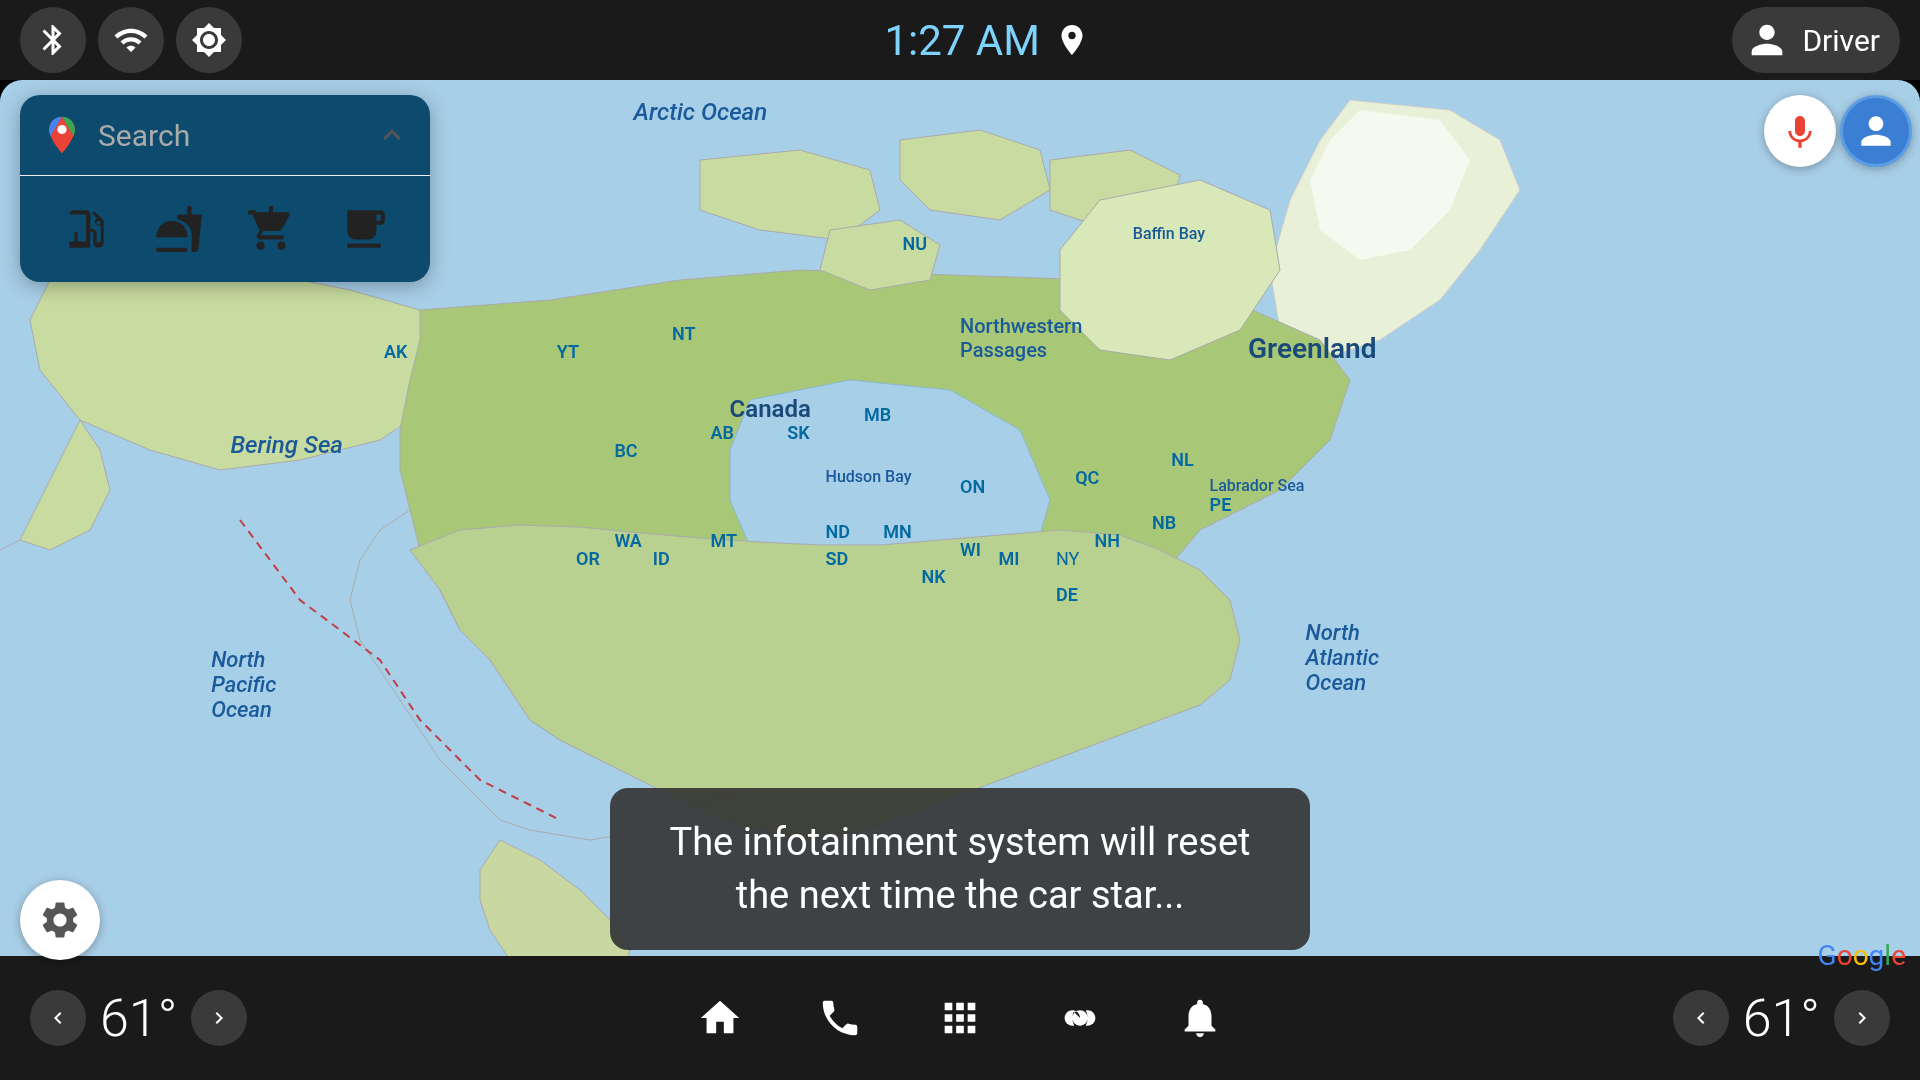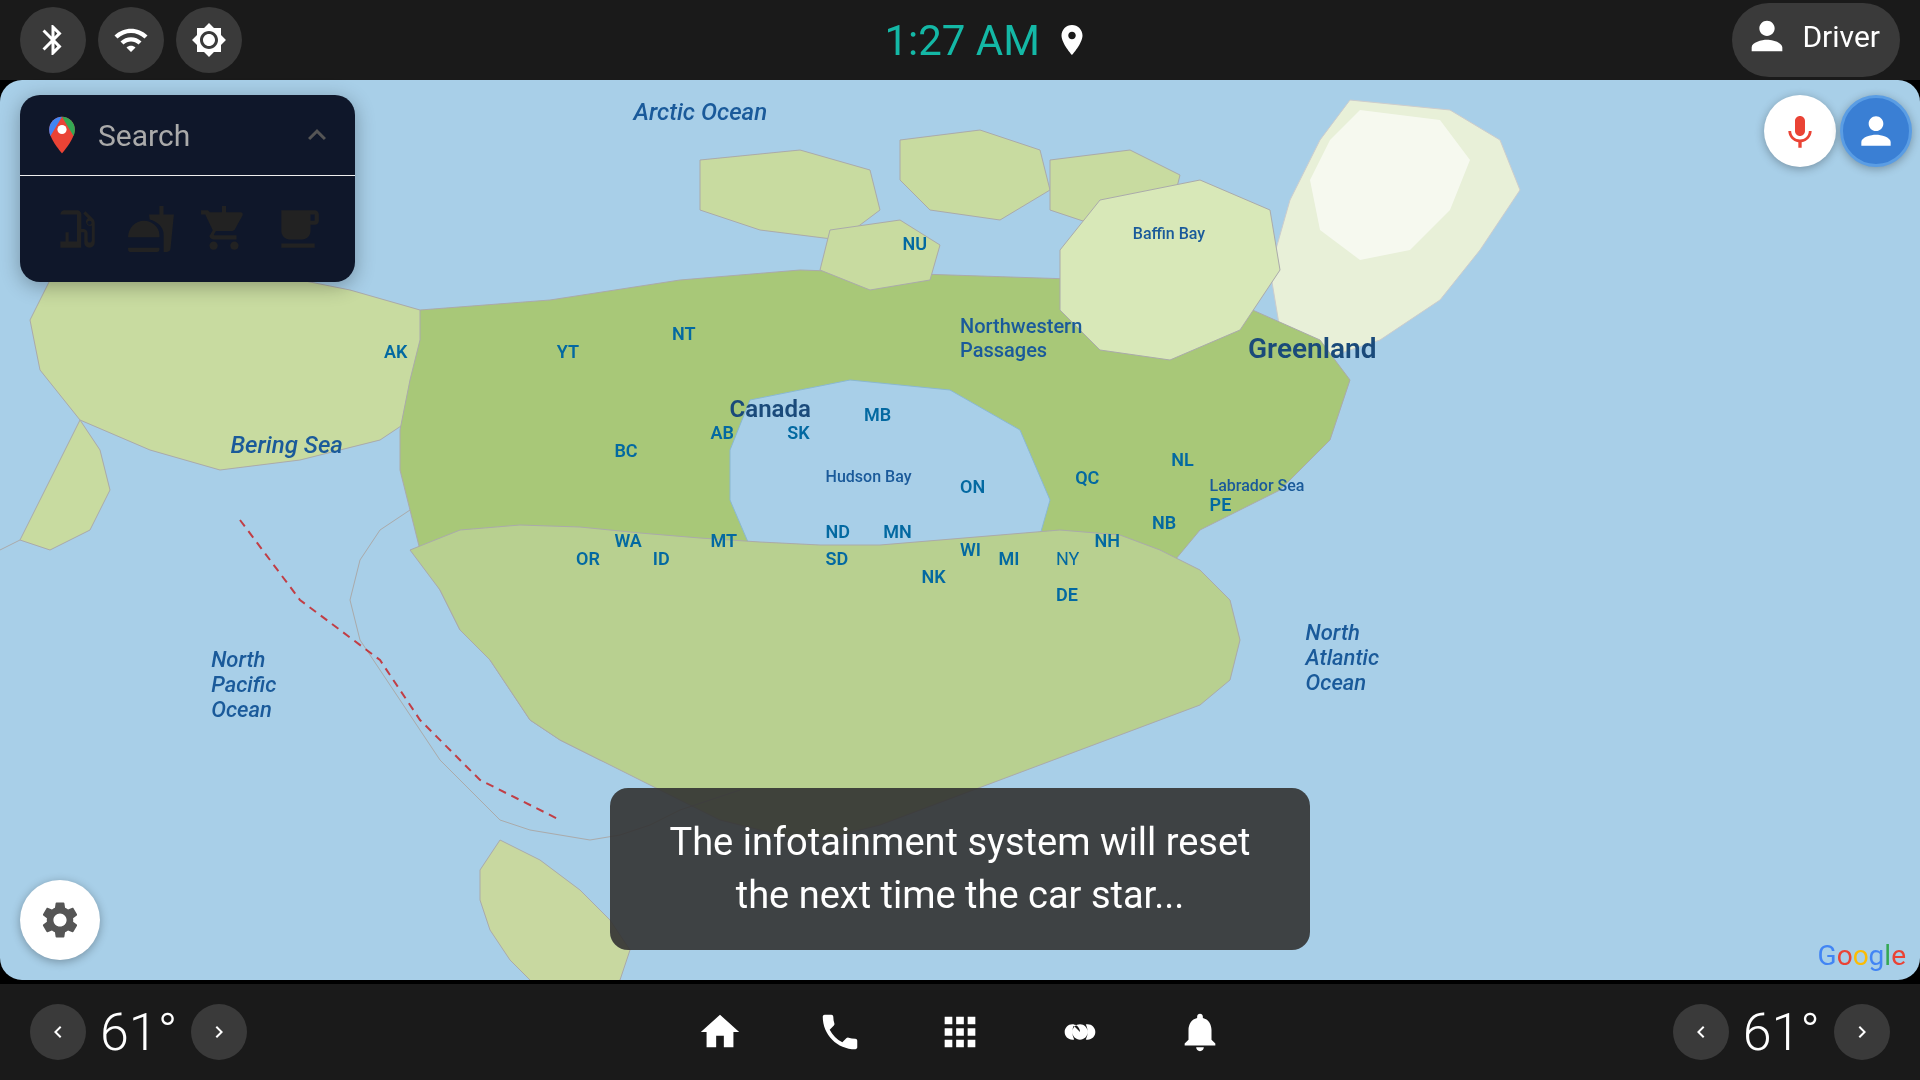--- a/index.html
+++ b/index.html
@@ -43,34 +43,34 @@
       width: 36px;
       height: 36px;
       fill: white;
     }
     .top-center {
       display: flex;
       align-items: center;
       gap: 14px;
       font-size: 42px;
       font-weight: 400;
-      color: #14b8a6;
+      color: #7dd3fc;
     }
     .top-right {
       display: flex;
       align-items: center;
       gap: 14px;
     }
     .driver-btn {
       display: flex;
       align-items: center;
       gap: 12px;
       background: #3a3a3a;
       border-radius: 40px;
-      padding: 10px 20px 18px 12px;
+      padding: 10px 20px 10px 12px;
       cursor: pointer;
     }
     .driver-btn .avatar-icon {
       width: 46px;
       height: 46px;
       fill: white;
     }
     .driver-label {
       color: white;
       font-size: 30px;
@@ -120,22 +120,22 @@
       color: #1a5a9a;
       font-style: italic;
       font-size: 24px;
     }
 
     
     #search-card {
       position: absolute;
       top: 95px;
       left: 20px;
-      width: 335px;
-      background: #0f172a;
+      width: 410px;
+      background: #0c4a6e;
       border-radius: 20px;
       box-shadow: 0 4px 20px rgba(0,0,0,0.3);
       z-index: 200;
       overflow: hidden;
     }
     #search-bar {
       display: flex;
       align-items: center;
       padding: 18px 20px;
       gap: 14px;
@@ -255,21 +255,21 @@
     }
     .g-blue { color: #4285F4; }
     .g-red { color: #EA4335; }
     .g-yellow { color: #FBBC05; }
     .g-green { color: #34A853; }
 
     
     #bottom-bar {
       position: absolute;
       bottom: 0; left: 0; right: 0;
-      height: 96px;
+      height: 124px;
       background: #1a1a1a;
       display: flex;
       align-items: center;
       justify-content: space-between;
       padding: 0 30px;
       z-index: 100;
     }
     .bottom-left, .bottom-right {
       display: flex;
       align-items: center;

